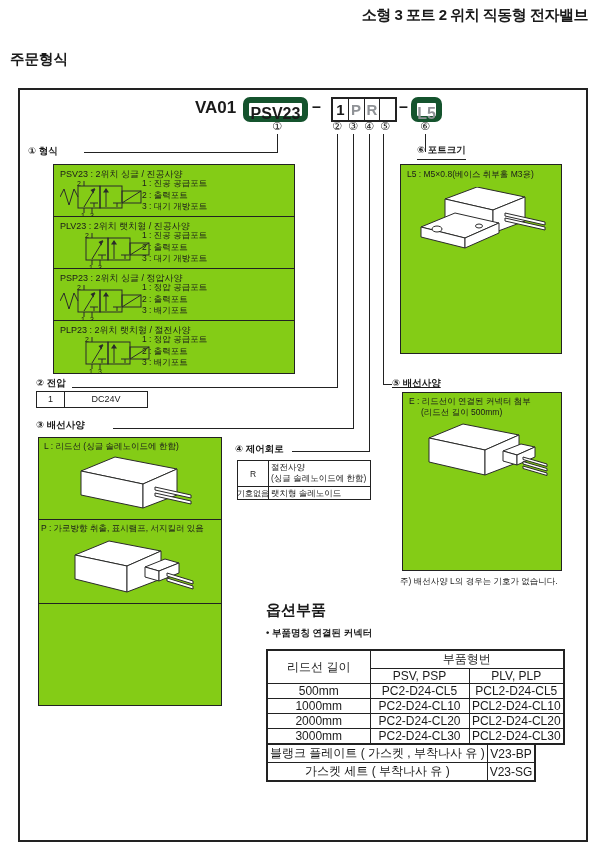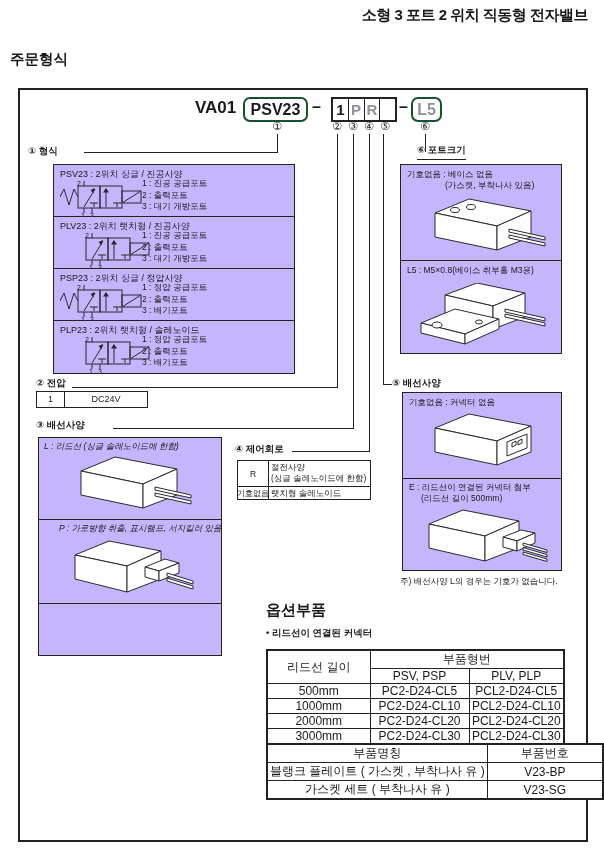--- a/index.html
+++ b/index.html
@@ -5,36 +5,36 @@
   * { box-sizing: border-box; margin: 0; padding: 0; }
   body { background:#e8e8e8; font-family:"Liberation Sans","DejaVu Sans",sans-serif; }
   .page { position:relative; width:604px; height:851px; background:#ffffff; color:#1a1a1a; overflow:hidden; }
   .abs { position:absolute; white-space:nowrap; }
   .doc-title { top:6px; right:16px; font-size:15px; font-weight:bold; letter-spacing:-0.5px; }
   .order-heading { top:50px; left:10px; font-size:14.5px; font-weight:bold; }
   .frame { left:18px; top:88px; width:570px; height:754px; border:2px solid #222; }
 
   
   .code-prefix { left:195px; top:98px; font-size:17px; font-weight:bold; }
-  .code-box { border:2px solid #14532d; border-radius:7px; text-align:center; font-weight:bold; font-size:16px; line-height:21px; }
+  .code-box { border:6px solid #14532d; border-radius:7px; text-align:center; font-weight:bold; font-size:16px; line-height:21px; }
   .type-box { left:243px; top:97px; width:65px; height:25px; }
   .port-box { left:411px; top:97px; width:31px; height:25px; color:#8f9296; }
   .code-dash { top:98px; font-size:16px; font-weight:bold; }
   .cells-box { left:331px; top:97px; width:66px; height:25px; border:2px solid #222; display:flex; }
   .cells-box span { flex:1; text-align:center; font-size:15px; font-weight:bold; line-height:21px; }
   .cells-box span + span { border-left:1px solid #222; }
   .gray-code { color:#8f9296; }
   .callout { top:120px; width:14px; text-align:center; font-size:11px; }
 
   .cline { position:absolute; background:#222; }
 
   .sec-label { font-size:9.5px; font-weight:bold; }
   .s6-underline { border-bottom:1px solid #222; padding-bottom:2px; }
 
-  .obox { position:absolute; border:1.5px solid #222; background:#c4b5fd; }
+  .obox { position:absolute; border:1.5px solid #222; background:#84cc16; }
   .cell { position:relative; overflow:hidden; }
   .cell-b { border-bottom:1px solid #222; }
   .cell-label { position:absolute; font-size:8.5px; white-space:nowrap; }
   .type-title { position:absolute; left:6px; top:3px; font-size:9px; white-space:nowrap; }
   .ports { position:absolute; left:88px; top:13px; font-size:8.5px; line-height:11.5px; white-space:nowrap; }
   .sym { position:absolute; left:6px; top:14px; }
 
   
   .volt-table { left:36px; top:391px; display:flex; border:1.5px solid #222; width:112px; height:17px; font-size:9px; }
   .volt-table .vc1 { width:28px; text-align:center; line-height:14px; border-right:1px solid #222; }
@@ -192,21 +192,21 @@
         <text x="30" y="39" font-size="7" fill="#1a1a1a">3</text>
       </svg>
       <div class="ports">
         <div>1 : 정압 공급포트</div>
         <div>2 : 출력포트</div>
         <div>3 : 배기포트</div>
       </div>
     </div>
 
     <div class="cell" style="height:52px;">
-      <div class="type-title">PLP23 : 2위치 랫치형 / 솔레노이드</div>
+      <div class="type-title">PLP23 : 2위치 랫치형 / 절전사양</div>
       <svg class="sym" style="left:14px;" width="84" height="40" viewBox="0 0 84 40">
         <g stroke="#2a2a2a" fill="none" stroke-width="1">
           <rect x="18" y="7" width="22" height="22"></rect>
             <rect x="40" y="7" width="22" height="22"></rect>
           <rect x="62" y="12" width="19" height="12"></rect>
             <line x1="62" y1="24" x2="81" y2="12"></line>
           <line x1="24" y1="28" x2="35" y2="10"></line>
             <line x1="34" y1="24" x2="34" y2="28"></line>
             <line x1="30" y1="24" x2="38" y2="24"></line>
           <line x1="46" y1="28" x2="46" y2="10"></line>
@@ -230,37 +230,37 @@
     </div>
   </div>
 
   <div class="abs sec-label" style="left:36px;top:377px;">② 전압</div>
   <div class="abs volt-table">
     <div class="vc1">1</div>
     <div class="vc2">DC24V</div>
   </div>
 
   <div class="abs sec-label" style="left:36px;top:419px;">③ 배선사양</div>
-  <div class="obox" style="left:38px;top:437px;width:184px;height:219px;font-style:italic;">
+  <div class="obox" style="left:38px;top:437px;width:184px;height:269px;">
 
     <div class="cell cell-b" style="height:82px;">
       <div class="cell-label" style="left:5px;top:3px;">L : 리드선 (싱글 솔레노이드에 한함)</div>
       <svg style="position:absolute;left:28px;top:15px;" width="130" height="62" viewBox="0 0 130 62">
         <g stroke="#2a2a2a" stroke-width="1" fill="#fff" stroke-linejoin="round">
           <polygon points="14,18 48,4 110,16 76,31"></polygon>
             <polygon points="14,18 14,42 76,55 76,31"></polygon>
             <polygon points="76,31 76,55 110,42 110,16"></polygon>
           <polygon points="88,34 124,42 124,45 88,37"></polygon>
             <polygon points="88,40 124,48 124,51 88,43"></polygon>
         </g>
       </svg>
     </div>
 
     <div class="cell cell-b" style="height:84px;">
-      <div class="cell-label" style="left:20px;top:3px;">P : 가로방향 취출, 표시램프, 서지킬러 있음</div>
+      <div class="cell-label" style="left:2px;top:3px;">P : 가로방향 취출, 표시램프, 서지킬러 있음</div>
       <svg style="position:absolute;left:26px;top:15px;" width="130" height="66" viewBox="0 0 130 66">
         <g stroke="#2a2a2a" stroke-width="1" fill="#fff" stroke-linejoin="round">
           <polygon points="10,20 44,6 96,16 62,31"></polygon>
             <polygon points="10,20 10,44 62,57 62,31"></polygon>
             <polygon points="62,31 62,57 96,44 96,16"></polygon>
           <polygon points="80,32 100,24 114,28 94,36"></polygon>
             <polygon points="80,32 80,42 94,46 94,36"></polygon>
             <polygon points="94,36 94,46 114,38 114,28"></polygon>
           <polygon points="102,38 128,46 128,49 102,41"></polygon>
             <polygon points="102,43 128,51 128,54 102,46"></polygon>
@@ -280,36 +280,23 @@
       </div>
     </div>
     <div class="cc-row cc-r2">
       <div class="cc-c1" style="font-size:8px;text-align:center;">기호없음</div>
       <div class="cc-c2">
         <div>랫치형 솔레노이드</div>
       </div>
     </div>
   </div>
 
-  <div class="abs sec-label" style="left:392px;top:377px;">⑤ 배선사양</div>
+  <div class="abs sec-label" style="left:392px;top:377px;text-decoration:underline;">⑤ 배선사양</div>
   <div class="obox" style="left:402px;top:392px;width:160px;height:179px;">
 
-    <div class="cell cell-b" style="height:86px;">
-      <div class="cell-label" style="left:6px;top:4px;">기호없음 : 커넥터 없음</div>
-      <svg style="position:absolute;left:18px;top:17px;" width="130" height="62" viewBox="0 0 130 62">
-        <g stroke="#2a2a2a" stroke-width="1" fill="#fff" stroke-linejoin="round">
-          <polygon points="14,18 48,4 110,16 76,31"></polygon>
-            <polygon points="14,18 14,42 76,55 76,31"></polygon>
-            <polygon points="76,31 76,55 110,42 110,16"></polygon>
-          <polygon points="86,32 106,24 106,38 86,46"></polygon>
-          <polygon points="91,33 95,31 95,35 91,37"></polygon>
-            <polygon points="97,31 101,29 101,33 97,35"></polygon>
-        </g>
-      </svg>
-    </div>
 
     <div class="cell" style="height:93px;">
       <div class="cell-label" style="left:6px;top:3px;">E : 리드선이 연결된 커넥터 첨부</div>
       <div class="cell-label" style="left:18px;top:14px;">(리드선 길이 500mm)</div>
       <svg style="position:absolute;left:16px;top:27px;" width="130" height="66" viewBox="0 0 130 66">
         <g stroke="#2a2a2a" stroke-width="1" fill="#fff" stroke-linejoin="round">
           <polygon points="10,18 44,4 100,15 66,30"></polygon>
             <polygon points="10,18 10,42 66,55 66,30"></polygon>
             <polygon points="66,30 66,55 100,42 100,15"></polygon>
           <polygon points="84,31 102,24 116,27 98,35"></polygon>
@@ -320,35 +307,20 @@
             <polygon points="104,46 128,53 128,55.5 104,48.5"></polygon>
         </g>
       </svg>
     </div>
   </div>
   <div class="abs note-text" style="left:400px;top:576px;">주) 배선사양 L의 경우는 기호가 없습니다.</div>
 
   <div class="abs sec-label s6-underline" style="left:417px;top:144px;">⑥ 포트크기</div>
   <div class="obox" style="left:400px;top:164px;width:162px;height:190px;">
 
-    <div class="cell cell-b" style="height:96px;">
-      <div class="cell-label" style="left:6px;top:4px;">기호없음 : 베이스 없음</div>
-      <div class="cell-label" style="left:44px;top:15px;">(가스켓, 부착나사 있음)</div>
-      <svg style="position:absolute;left:20px;top:30px;" width="130" height="62" viewBox="0 0 130 62">
-        <g stroke="#2a2a2a" stroke-width="1" fill="#fff" stroke-linejoin="round">
-          <polygon points="14,18 48,4 110,16 76,31"></polygon>
-            <polygon points="14,18 14,42 76,55 76,31"></polygon>
-            <polygon points="76,31 76,55 110,42 110,16"></polygon>
-          <ellipse cx="34" cy="15" rx="4.5" ry="2.5"></ellipse>
-            <ellipse cx="50" cy="12" rx="4.5" ry="2.5"></ellipse>
-          <polygon points="88,34 124,42 124,45 88,37"></polygon>
-            <polygon points="88,40 124,48 124,51 88,43"></polygon>
-        </g>
-      </svg>
-    </div>
 
     <div class="cell" style="height:94px;">
       <div class="cell-label" style="left:6px;top:4px;">L5 : M5×0.8(베이스 취부홀 M3용)</div>
       <svg style="position:absolute;left:18px;top:22px;" width="130" height="64" viewBox="0 0 130 64">
         <g stroke="#2a2a2a" stroke-width="1" fill="#fff" stroke-linejoin="round">
           <polygon points="26,12 58,0 106,10 74,23"></polygon>
             <polygon points="26,12 26,34 74,46 74,23"></polygon>
             <polygon points="74,23 74,46 106,34 106,10"></polygon>
           <polygon points="86,26 126,35 126,38 86,29"></polygon>
             <polygon points="86,31 126,40 126,43 86,34"></polygon>
@@ -356,21 +328,21 @@
             <polygon points="2,40 2,50 46,61 46,51"></polygon>
             <polygon points="46,51 46,61 80,46 80,36"></polygon>
           <ellipse cx="18" cy="42" rx="5" ry="3"></ellipse>
             <ellipse cx="60" cy="39" rx="3.5" ry="2"></ellipse>
         </g>
       </svg>
     </div>
   </div>
 
   <div class="abs opt-heading">옵션부품</div>
-  <div class="abs opt-bullet">• 리드선이 연결된 커넥터</div>
+  <div class="abs opt-bullet">• 부품명칭 연결된 커넥터</div>
 
   <table class="abs opt t1">
     <tbody>
         <tr>
       <th rowspan="2" style="width:103px;">리드선 길이</th>
       <th colspan="2">부품형번</th>
     </tr>
     <tr>
       <th style="width:99px;">PSV, PSP</th>
       <th style="width:95px;">PLV, PLP</th>
@@ -393,24 +365,20 @@
     <tr>
       <td>3000mm</td>
           <td>PC2-D24-CL30</td>
           <td>PCL2-D24-CL30</td>
     </tr>
   </tbody>
     </table>
 
   <table class="abs opt t2">
     <tbody>
-        <tr>
-      <th style="width:149px;">부품명칭</th>
-      <th style="width:148px;">부품번호</th>
-    </tr>
     <tr>
       <td>블랭크 플레이트 ( 가스켓 , 부착나사 유 )</td>
           <td>V23-BP</td>
     </tr>
     <tr>
       <td>가스켓 세트 ( 부착나사 유 )</td>
           <td>V23-SG</td>
     </tr>
   </tbody>
     </table>

